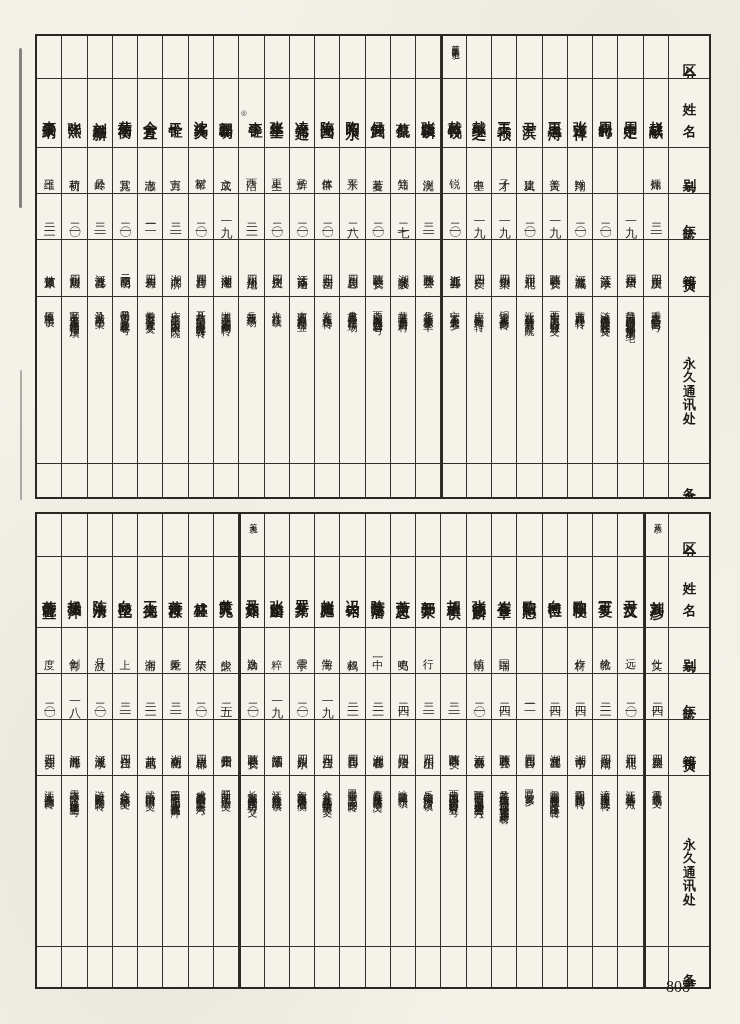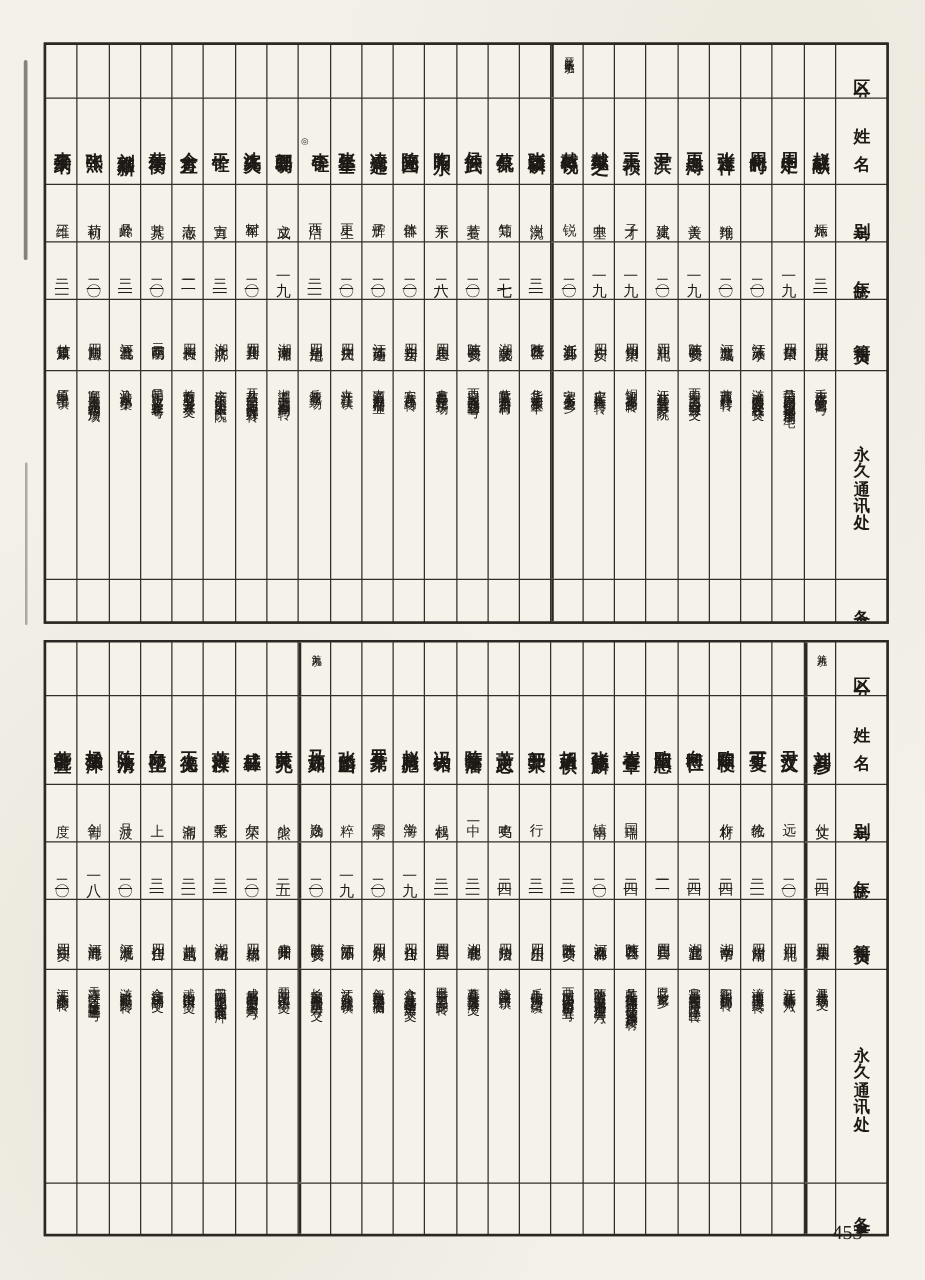--- a/index.html
+++ b/index.html
@@ -1068,14 +1068,14 @@
       </div>
       <div class="cell c-native">
         <span class="vtext">四川江安</span>
       </div>
       <div class="cell c-addr">
         <span class="vtext">江安木头灏邮转</span>
       </div>
       <div class="cell c-remark"></div>
     </div>
 
-  <div class="pagenum">453</div>
+  <div class="pagenum">808</div>
 </div>
 
 </body></html>

